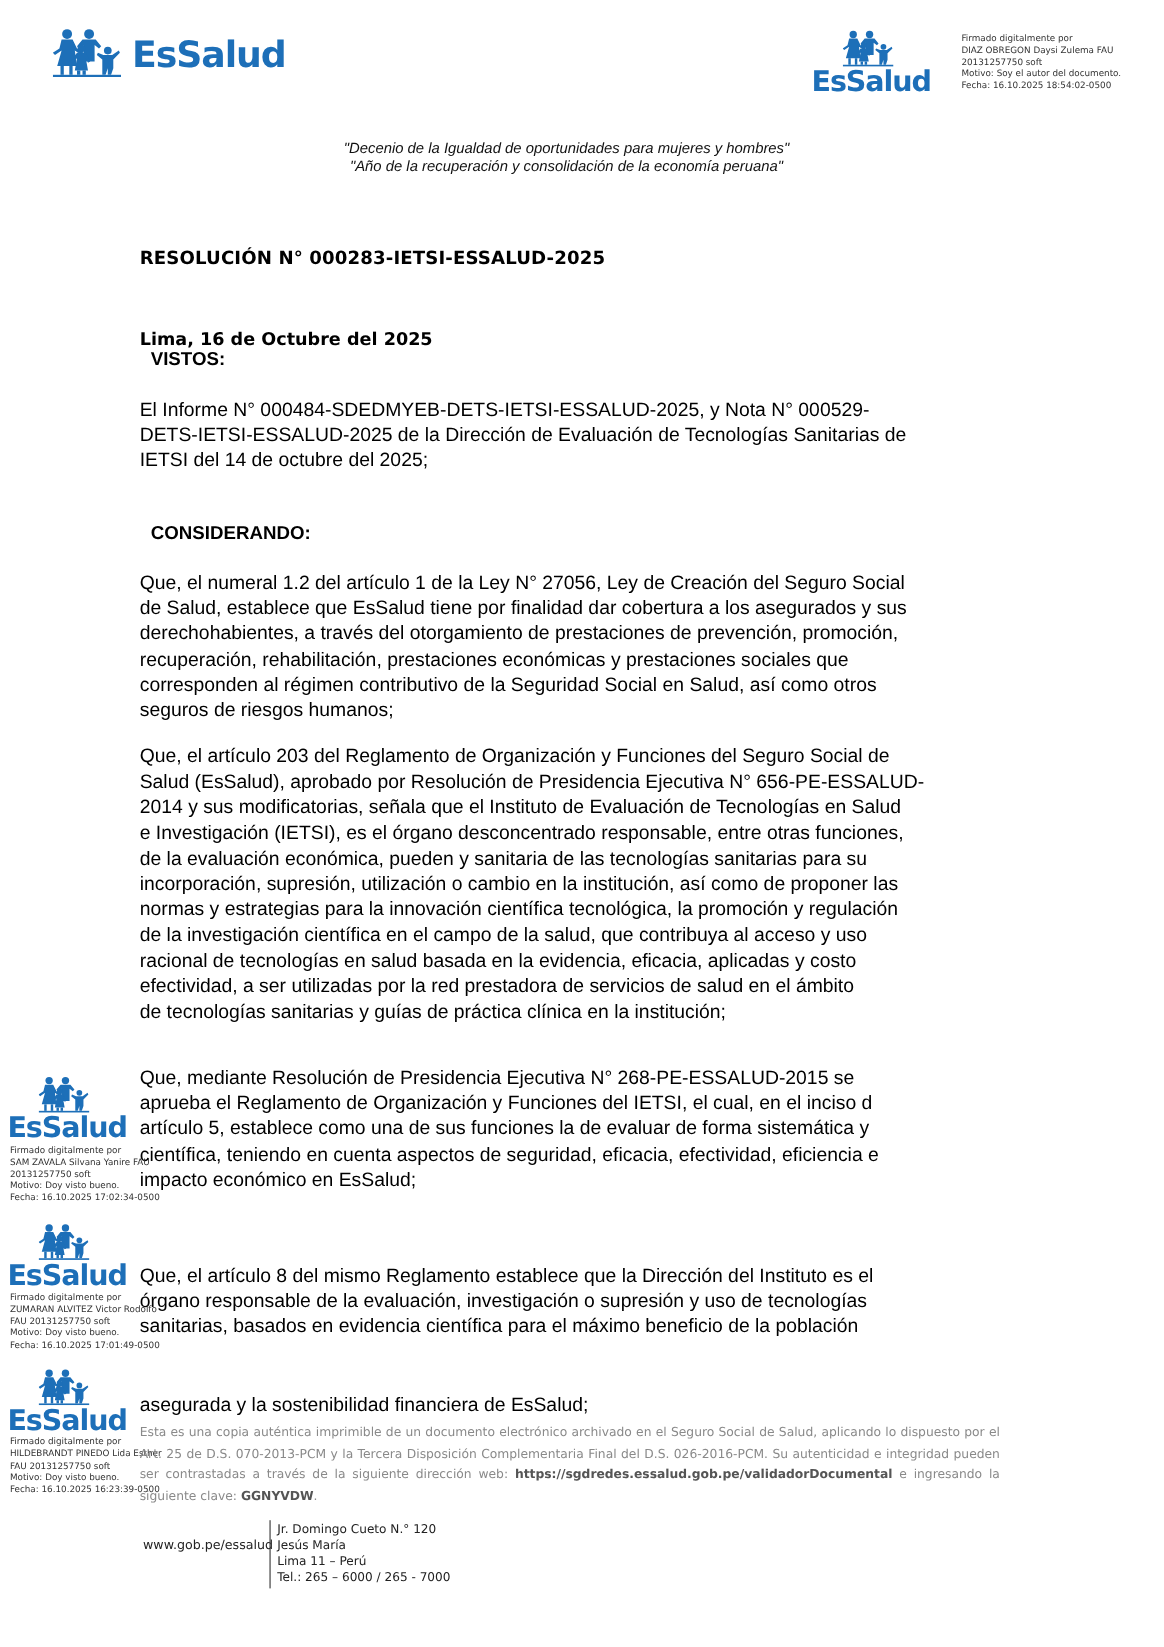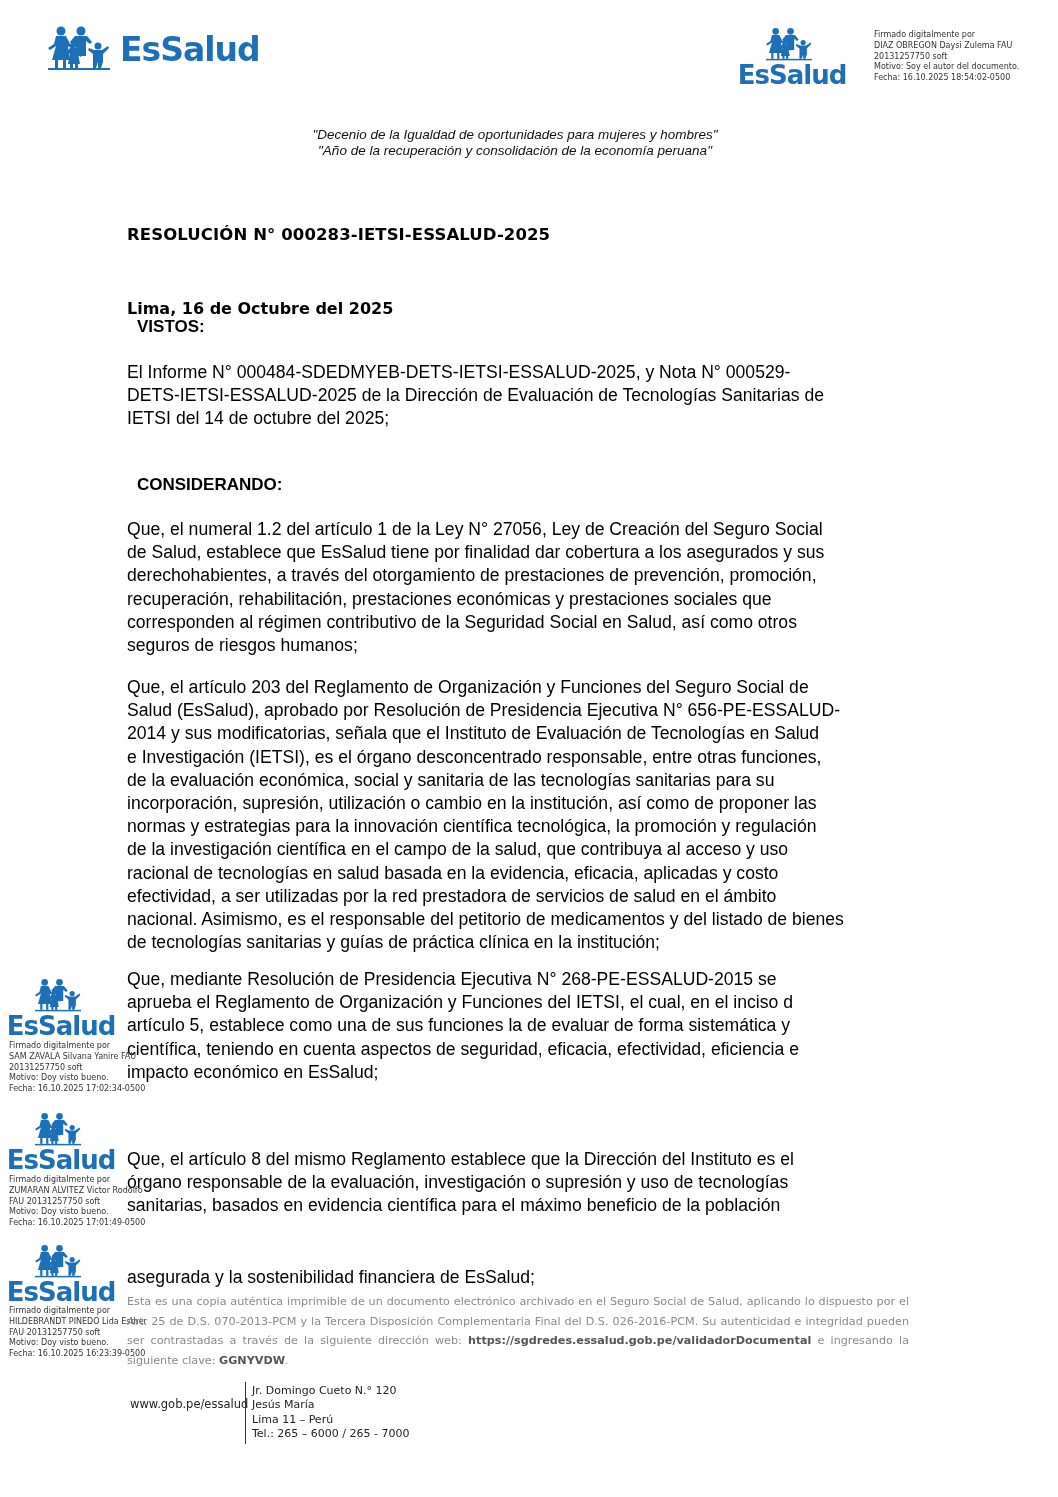--- a/index.html
+++ b/index.html
@@ -108,27 +108,26 @@
   <span style="white-space: nowrap; display: block; word-spacing: 0px;">recuperación, rehabilitación, prestaciones económicas y prestaciones sociales que</span>
   <span style="white-space: nowrap; display: block; word-spacing: 0px;">corresponden al régimen contributivo de la Seguridad Social en Salud, así como otros</span>
   <span style="white-space: nowrap; display: block;">seguros de riesgos humanos;</span>
 </div>
 
 <div class="abs para" style="top:676px;">
   <span style="white-space: nowrap; display: block; word-spacing: 0px;">Que, el artículo 203 del Reglamento de Organización y Funciones del Seguro Social de</span>
   <span style="white-space: nowrap; display: block; word-spacing: 0px;">Salud (EsSalud), aprobado por Resolución de Presidencia Ejecutiva N° 656-PE-ESSALUD-</span>
   <span style="white-space: nowrap; display: block; word-spacing: 0px;">2014 y sus modificatorias, señala que el Instituto de Evaluación de Tecnologías en Salud</span>
   <span style="white-space: nowrap; display: block; word-spacing: 0px;">e Investigación (IETSI), es el órgano desconcentrado responsable, entre otras funciones,</span>
-  <span style="white-space: nowrap; display: block; word-spacing: 0px;">de la evaluación económica, social y sanitaria de las tecnologías sanitarias para su</span>
+  <span style="white-space: nowrap; display: block; word-spacing: 0px;">de la evaluación económica, pueden y sanitaria de las tecnologías sanitarias para su</span>
   <span style="white-space: nowrap; display: block; word-spacing: 0px;">incorporación, supresión, utilización o cambio en la institución, así como de proponer las</span>
   <span style="white-space: nowrap; display: block; word-spacing: 0px;">normas y estrategias para la innovación científica tecnológica, la promoción y regulación</span>
   <span style="white-space: nowrap; display: block; word-spacing: 0px;">de la investigación científica en el campo de la salud, que contribuya al acceso y uso</span>
   <span style="white-space: nowrap; display: block; word-spacing: 0px;">racional de tecnologías en salud basada en la evidencia, eficacia, aplicadas y costo</span>
   <span style="white-space: nowrap; display: block; word-spacing: 0px;">efectividad, a ser utilizadas por la red prestadora de servicios de salud en el ámbito</span>
-  <span style="white-space: nowrap; display: block; word-spacing: 0px;">nacional. Asimismo, es el responsable del petitorio de medicamentos y del listado de bienes</span>
   <span style="white-space: nowrap; display: block;">de tecnologías sanitarias y guías de práctica clínica en la institución;</span>
 </div>
 
 <div class="abs para" style="top:968px;">
   <span style="white-space: nowrap; display: block; word-spacing: 0px;">Que, mediante Resolución de Presidencia Ejecutiva N° 268-PE-ESSALUD-2015 se</span>
   <span style="white-space: nowrap; display: block; word-spacing: 0px;">aprueba el Reglamento de Organización y Funciones del IETSI, el cual, en el inciso d</span>
   <span style="white-space: nowrap; display: block; word-spacing: 0px;">artículo 5, establece como una de sus funciones la de evaluar de forma sistemática y</span>
   <span style="white-space: nowrap; display: block; word-spacing: 0px;">científica, teniendo en cuenta aspectos de seguridad, eficacia, efectividad, eficiencia e</span>
   <span style="white-space: nowrap; display: block;">impacto económico en EsSalud;</span>
 </div>

